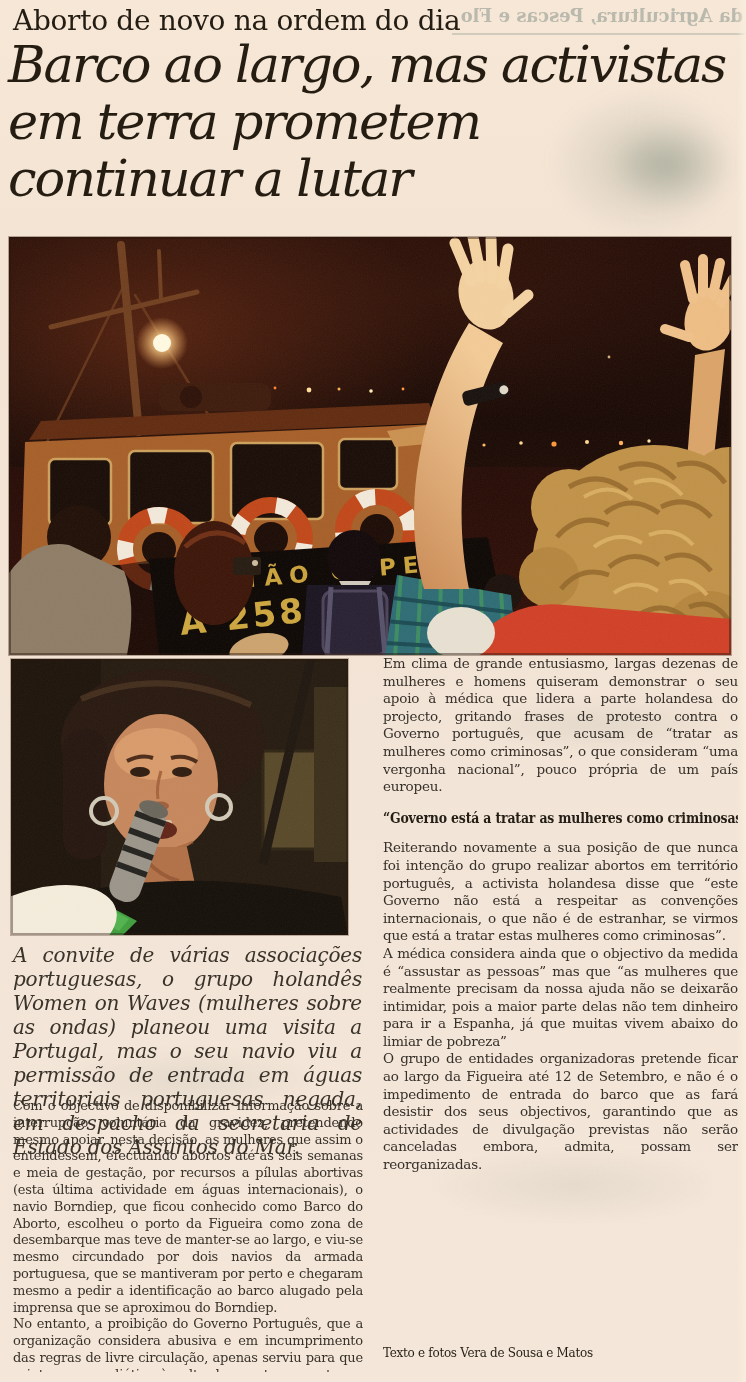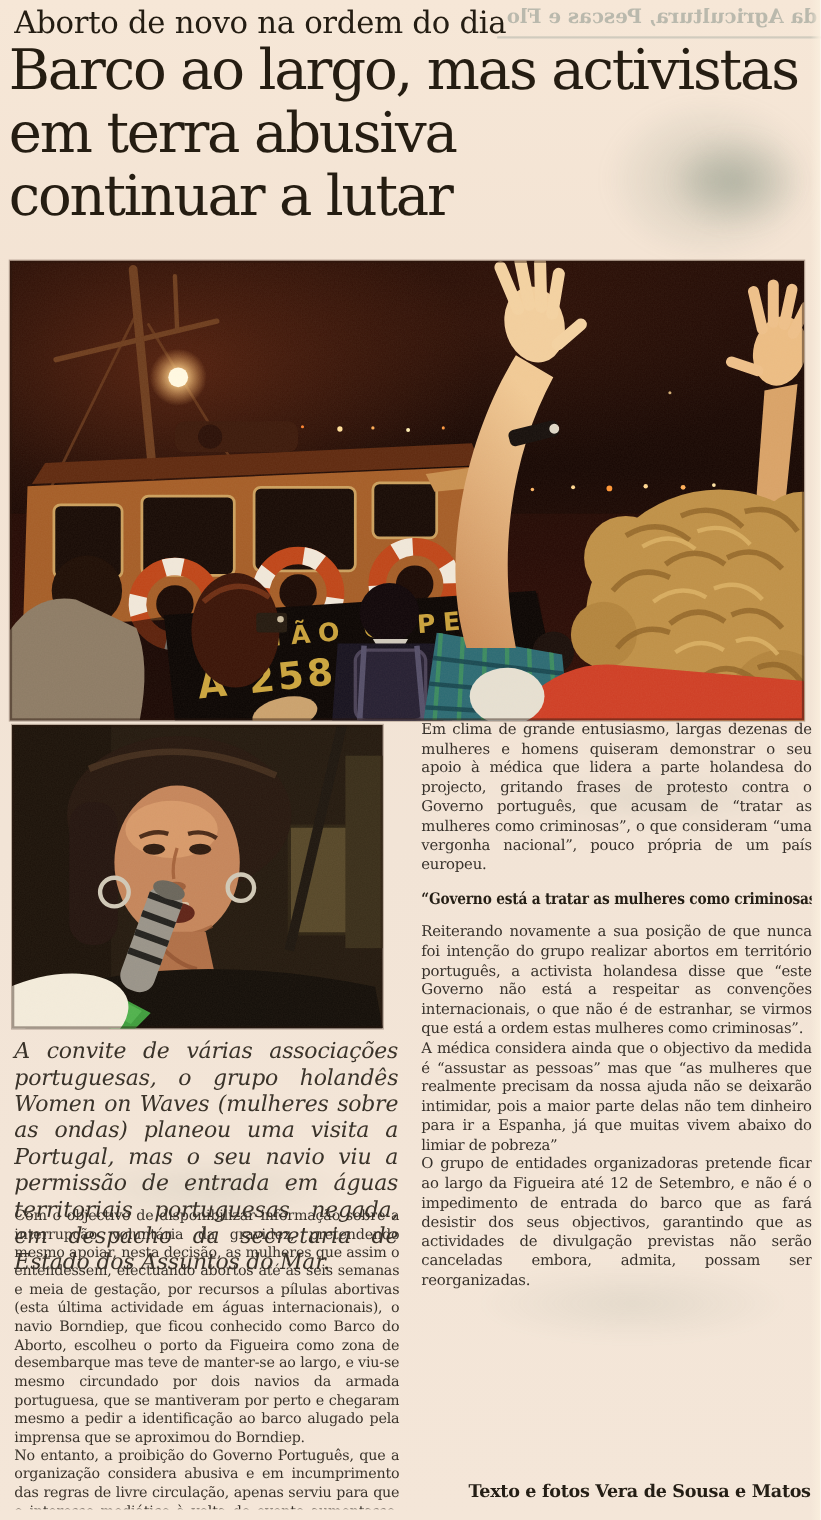--- a/index.html
+++ b/index.html
@@ -22,60 +22,60 @@
   .ghost-blob.b2{left:610px;top:120px;width:120px;height:90px;
         background:radial-gradient(ellipse,rgba(110,128,112,.35),rgba(110,128,112,0) 70%);}
   .ghost-blob.b3{left:470px;top:700px;width:260px;height:50px;opacity:.5;}
   .ghost-blob.b4{left:60px;top:1050px;width:260px;height:60px;opacity:.45;}
   .ghost-blob.b5{left:430px;top:1150px;width:290px;height:70px;opacity:.45;}
   
   .kicker{position:absolute;left:13px;top:4px;font-size:28px;color:#241d13;
         letter-spacing:-.3px;white-space:nowrap;}
   .headline{position:absolute;left:8px;top:36px;color:#251d12;font-size:51px;
         line-height:57px;letter-spacing:-2px;}
-  .headline div{white-space:nowrap;}
+  .headline div{white-space:nowrap;font-style:italic;}
   
   .photo-main{position:absolute;left:9px;top:237px;width:722px;height:418px;
         box-shadow:0 0 0 1px rgba(60,35,20,.35);}
   .photo-portrait{position:absolute;left:11px;top:659px;width:337px;height:276px;
         box-shadow:0 0 0 1px rgba(60,35,20,.3);}
   .photo-main svg,.photo-portrait svg{display:block;width:100%;height:100%;}
   
   .caption{position:absolute;left:13px;top:943px;width:349px;
         font-style:italic;font-size:20px;line-height:24px;color:#3a332a;
         letter-spacing:-.2px;text-align:justify;}
   .col-left-body{position:absolute;left:13px;top:1098px;width:350px;height:274px;
         overflow:hidden;font-size:13px;line-height:16.8px;color:#38322a;
         letter-spacing:-.2px;text-align:justify;}
   .col-right{position:absolute;left:383px;top:655px;width:355px;height:686px;
         overflow:hidden;font-size:13.5px;line-height:17.6px;color:#36302a;
         letter-spacing:-.2px;text-align:justify;}
   .col-left-body p,.col-right p{margin:0;}
   .subhead{font-weight:bold;font-size:14.5px;color:#241e15;margin:13px 0;
         white-space:nowrap;transform:scaleX(.86);transform-origin:left center;}
-  .byline{position:absolute;left:383px;top:1346px;width:354px;text-align:right;
-        font-weight:bold;font-size:16px;color:#241e15;letter-spacing:-.3px;}
+  .byline{position:absolute;left:383px;top:1346px;width:354px;text-align:left;
+        font-weight:normal;font-size:12px;color:#241e15;letter-spacing:-.3px;}
 </style>
 </head>
 <body>
 
 <div class="page">
 
   <div class="ghost-top">da Agricultura, Pescas e Flo</div>
   <div class="ghost-rule"></div>
   <div class="ghost-blob b1"></div>
   <div class="ghost-blob b2"></div>
   <div class="ghost-blob b3"></div>
   <div class="ghost-blob b4"></div>
   <div class="ghost-blob b5"></div>
 
   <div class="kicker">Aborto de novo na ordem do dia</div>
   <div class="headline">
     <div>Barco ao largo, mas activistas</div>
-    <div>em terra abusiva</div>
+    <div>em terra prometem</div>
     <div>continuar a lutar</div>
   </div>
 
   <div class="photo-main">
     <svg viewBox="0 0 722 418" preserveAspectRatio="none" aria-hidden="true">
       <defs>
         <linearGradient id="nightBg" x1="0" y1="0" x2="0" y2="1">
           <stop offset="0" stop-color="#230c06"></stop>
             <stop offset="0.45" stop-color="#170804"></stop>
           <stop offset="1" stop-color="#2c0e07"></stop>
@@ -329,20 +329,20 @@
   <div class="caption">A convite de várias associações portuguesas, o grupo holandês Women on Waves (mulheres sobre as ondas) planeou uma visita a Portugal, mas o seu navio viu a permissão de entrada em águas territoriais portuguesas negada, em despacho da secretaria de Estado dos Assuntos do Mar.</div>
 
   <div class="col-left-body">
     <p>Com o objectivo de disponibilizar informação sobre a interrupção voluntária da gravidez, pretendendo mesmo apoiar, nesta decisão, as mulheres que assim o entendessem, efectuando abortos até às seis semanas e meia de gestação, por recursos a pílulas abortivas (esta última actividade em águas internacionais), o navio Borndiep, que ficou conhecido como Barco do Aborto, escolheu o porto da Figueira como zona de desembarque mas teve de manter-se ao largo, e viu-se mesmo circundado por dois navios da armada portuguesa, que se mantiveram por perto e chegaram mesmo a pedir a identificação ao barco alugado pela imprensa que se aproximou do Borndiep.</p>
     <p>No entanto, a proibição do Governo Português, que a organização considera abusiva e em incumprimento das regras de livre circulação, apenas serviu para que o interesse mediático à volta do evento aumentasse, como pro-</p>
   </div>
 
   <div class="col-right">
     <p>Em clima de grande entusiasmo, largas dezenas de mulheres e homens quiseram demonstrar o seu apoio à médica que lidera a parte holandesa do projecto, gritando frases de protesto contra o Governo português, que acusam de “tratar as mulheres como criminosas”, o que consideram “uma vergonha nacional”, pouco própria de um país europeu.</p>
     <div class="subhead">“Governo está a tratar as mulheres como criminosas”</div>
-    <p>Reiterando novamente a sua posição de que nunca foi intenção do grupo realizar abortos em território português, a activista holandesa disse que “este Governo não está a respeitar as convenções internacionais, o que não é de estranhar, se virmos que está a ordem estas mulheres como criminosas”.</p>
+    <p>Reiterando novamente a sua posição de que nunca foi intenção do grupo realizar abortos em território português, a activista holandesa disse que “este Governo não está a respeitar as convenções internacionais, o que não é de estranhar, se virmos que está a tratar estas mulheres como criminosas”.</p>
     <p>A médica considera ainda que o objectivo da medida é “assustar as pessoas” mas que “as mulheres que realmente precisam da nossa ajuda não se deixarão intimidar, pois a maior parte delas não tem dinheiro para ir a Espanha, já que muitas vivem abaixo do limiar de pobreza”</p>
     <p>O grupo de entidades organizadoras pretende ficar ao largo da Figueira até 12 de Setembro, e não é o impedimento de entrada do barco que as fará desistir dos seus objectivos, garantindo que as actividades de divulgação previstas não serão canceladas embora, admita, possam ser reorganizadas.</p>
   </div>
 
   <div class="byline">Texto e fotos Vera de Sousa e Matos</div>
 
 </div>
 
 </body></html>

